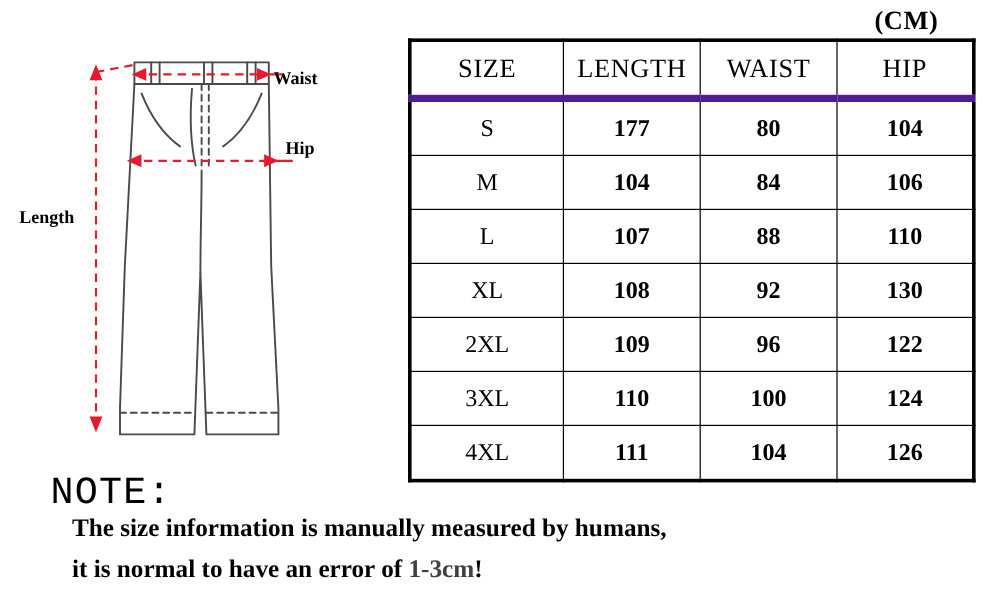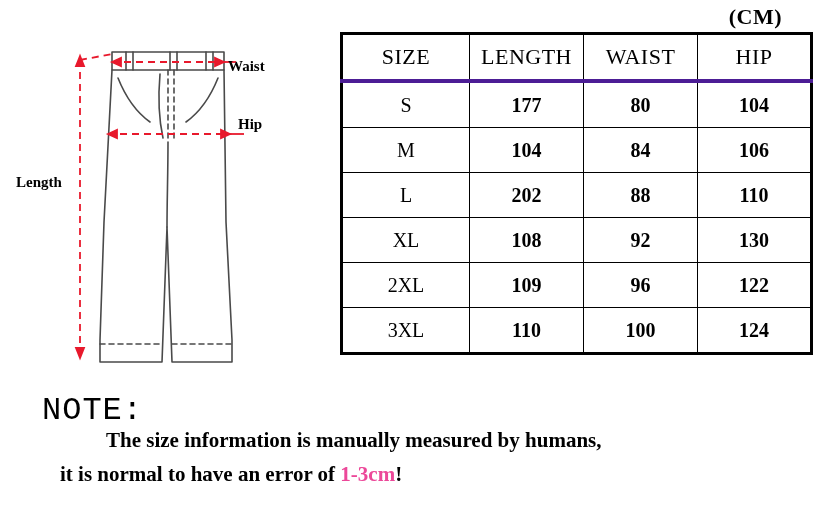--- a/index.html
+++ b/index.html
@@ -72,21 +72,21 @@
     border: 1px solid #000;
     text-align: center;
     vertical-align: middle;
     height: 42px;
     font-family: "Liberation Serif", serif;
   }
   table.size-table thead th {
     font-size: 22px;
     font-weight: normal;
     letter-spacing: 0.5px;
-    border-bottom: 4px solid #4c1d95;
+    border-bottom: 6px solid #4c1d95;
   }
   table.size-table tbody td {
     font-size: 19px;
   }
   table.size-table tbody td.sz {
     font-weight: normal;
     font-size: 20px;
   }
   table.size-table tbody td.num {
     font-weight: bold;
@@ -106,32 +106,31 @@
     font-family: Liberation Mono, monospace;
     letter-spacing: 1px;
   }
   .note-line1 {
     position: absolute;
     left: 60px;
     top: 428px;
     font-size: 21px;
     font-weight: bold;
     font-family: "Liberation Serif", serif;
-    margin-left: 46px;
   }
   .note-line2 {
     position: absolute;
     left: 60px;
     top: 462px;
     font-size: 21px;
     font-weight: bold;
     font-family: "Liberation Serif", serif;
   }
   .hl {
-    color: #ec4899;
+    color: #404040;
   }
 </style>
 </head>
 <body>
 
 <div class="page">
 
   <div class="unit-label">(CM)</div>
 
   <div class="diagram">
@@ -213,41 +212,47 @@
           <td class="num">104</td>
         </tr>
         <tr>
           <td class="sz">M</td>
           <td class="num">104</td>
           <td class="num">84</td>
           <td class="num">106</td>
         </tr>
         <tr>
           <td class="sz">L</td>
-          <td class="num">202</td>
+          <td class="num">107</td>
           <td class="num">88</td>
           <td class="num">110</td>
         </tr>
         <tr>
           <td class="sz">XL</td>
           <td class="num">108</td>
           <td class="num">92</td>
           <td class="num">130</td>
         </tr>
         <tr>
           <td class="sz">2XL</td>
           <td class="num">109</td>
           <td class="num">96</td>
           <td class="num">122</td>
         </tr>
         <tr>
           <td class="sz">3XL</td>
           <td class="num">110</td>
           <td class="num">100</td>
           <td class="num">124</td>
+        </tr>
+        <tr>
+          <td class="sz">4XL</td>
+          <td class="num">111</td>
+          <td class="num">104</td>
+          <td class="num">126</td>
         </tr>
       </tbody>
     </table>
   </div>
 
   <div class="note-title">NOTE:</div>
   <div class="note-line1">The size information is manually measured by humans,</div>
   <div class="note-line2">
     <span>it is normal to have an error of </span><span class="hl">1-3cm</span><span>!</span>
   </div>

